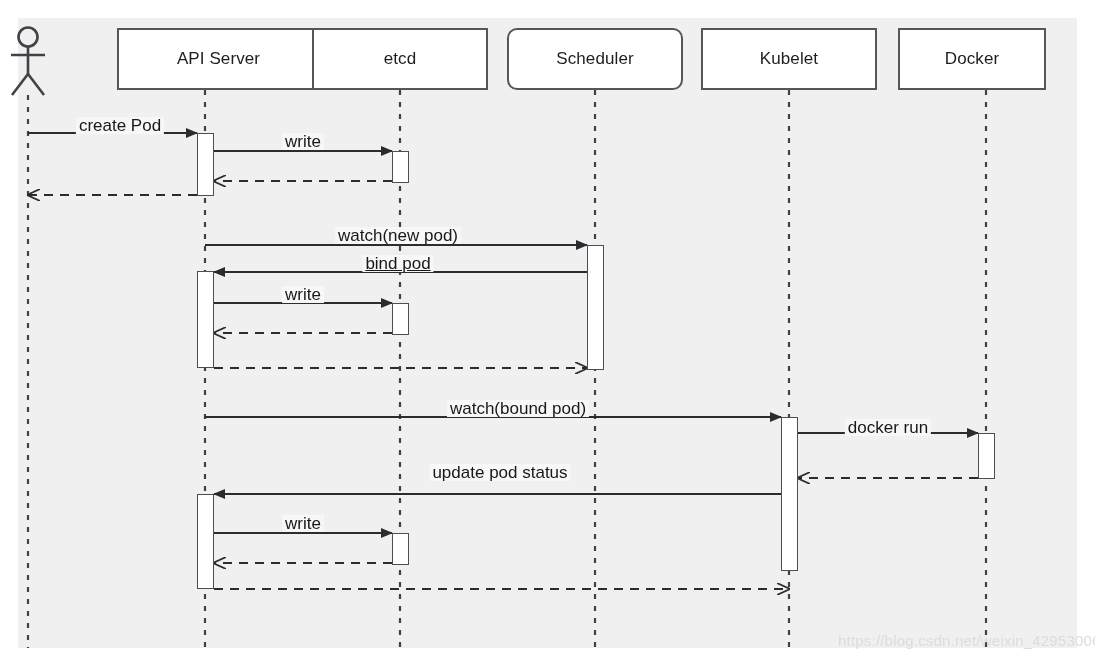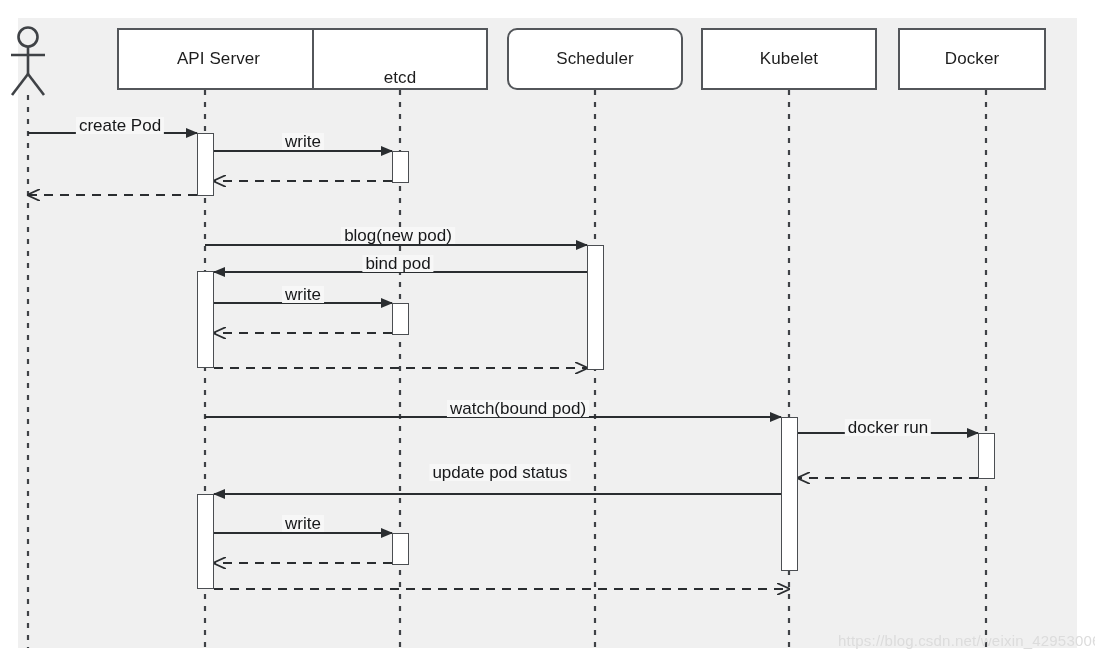--- a/index.html
+++ b/index.html
@@ -127,21 +127,21 @@
         <line x1="214" x2="392" y1="533" y2="533" stroke="#2a2d30" stroke-width="2.2" marker-end="url(#arrow-solid)"></line>
         <line x1="392" x2="214" y1="563" y2="563" stroke="#2a2d30" stroke-width="2.1" stroke-dasharray="9 7" marker-end="url(#arrow-open)"></line>
         <line x1="214" x2="789" y1="589" y2="589" stroke="#2a2d30" stroke-width="2.1" stroke-dasharray="9 7" marker-end="url(#arrow-open)"></line>
       </g>
   </svg>
 
   <div id="boxes">
       <div class="lifeline-box" style="left: 117px; top: 28px; width: 203px; height: 62px;">
         <span class="lifeline-label">API Server</span>
       </div>
-      <div class="lifeline-box" style="left: 312px; top: 28px; width: 176px; height: 62px; align-items: flex-end;">
+      <div class="lifeline-box" style="left: 312px; top: 28px; width: 176px; height: 62px;">
         <span class="lifeline-label">etcd</span>
       </div>
       <div class="lifeline-box" style="left: 507px; top: 28px; width: 176px; height: 62px; border-radius: 10px;">
         <span class="lifeline-label">Scheduler</span>
       </div>
       <div class="lifeline-box" style="left: 701px; top: 28px; width: 176px; height: 62px; text-align: right;">
         <span class="lifeline-label">Kubelet</span>
       </div>
       <div class="lifeline-box" style="left: 898px; top: 28px; width: 148px; height: 62px;">
         <span class="lifeline-label">Docker</span>
@@ -154,22 +154,22 @@
       <div class="activation" style="left: 197px; top: 271px; width: 17px; height: 97px;"></div>
       <div class="activation" style="left: 392px; top: 303px; width: 17px; height: 32px;"></div>
       <div class="activation" style="left: 781px; top: 417px; width: 17px; height: 154px;"></div>
       <div class="activation" style="left: 978px; top: 433px; width: 17px; height: 46px;"></div>
       <div class="activation" style="left: 197px; top: 494px; width: 17px; height: 95px;"></div>
       <div class="activation" style="left: 392px; top: 533px; width: 17px; height: 32px;"></div>
     </div>
   <div id="labels-layer">
       <div class="msg-label" style="left: 120px; top: 117px;">create Pod</div>
       <div class="msg-label" style="left: 303px; top: 133px;">write</div>
-      <div class="msg-label" style="left: 398px; top: 227px;">blog(new pod)</div>
-      <div class="msg-label" style="left: 398px; top: 255px;">bind pod</div>
+      <div class="msg-label" style="left: 398px; top: 227px;">watch(new pod)</div>
+      <div class="msg-label" style="left: 398px; top: 255px; text-decoration: underline;">bind pod</div>
       <div class="msg-label" style="left: 303px; top: 286px;">write</div>
       <div class="msg-label" style="left: 472px; top: 400px; margin-left: 46px;">watch(bound pod)</div>
       <div class="msg-label" style="left: 888px; top: 419px;">docker run</div>
       <div class="msg-label" style="left: 500px; top: 464px;">update pod status</div>
       <div class="msg-label" style="left: 303px; top: 515px;">write</div>
     </div>
 
   <div class="watermark" style="left: 838px; top: 632px;">https://blog.csdn.net/weixin_42953006</div>
 
 </div>

